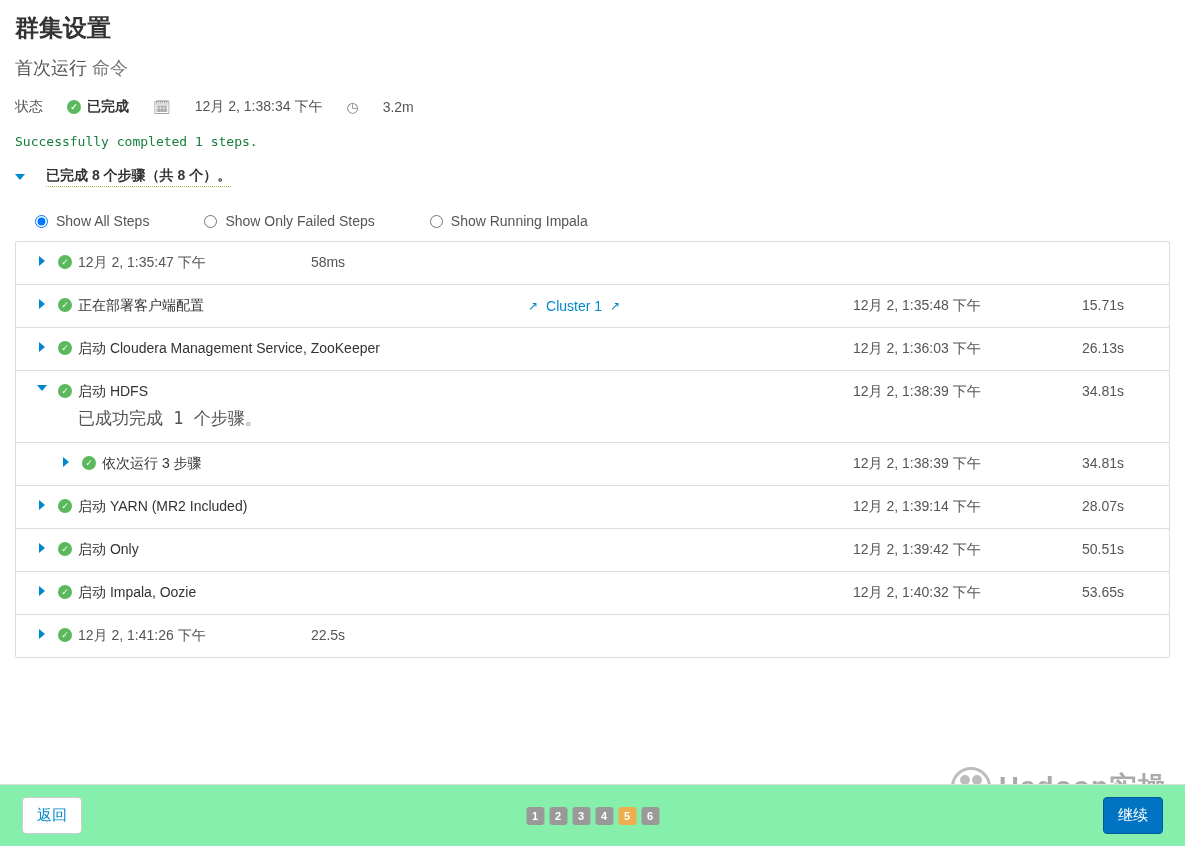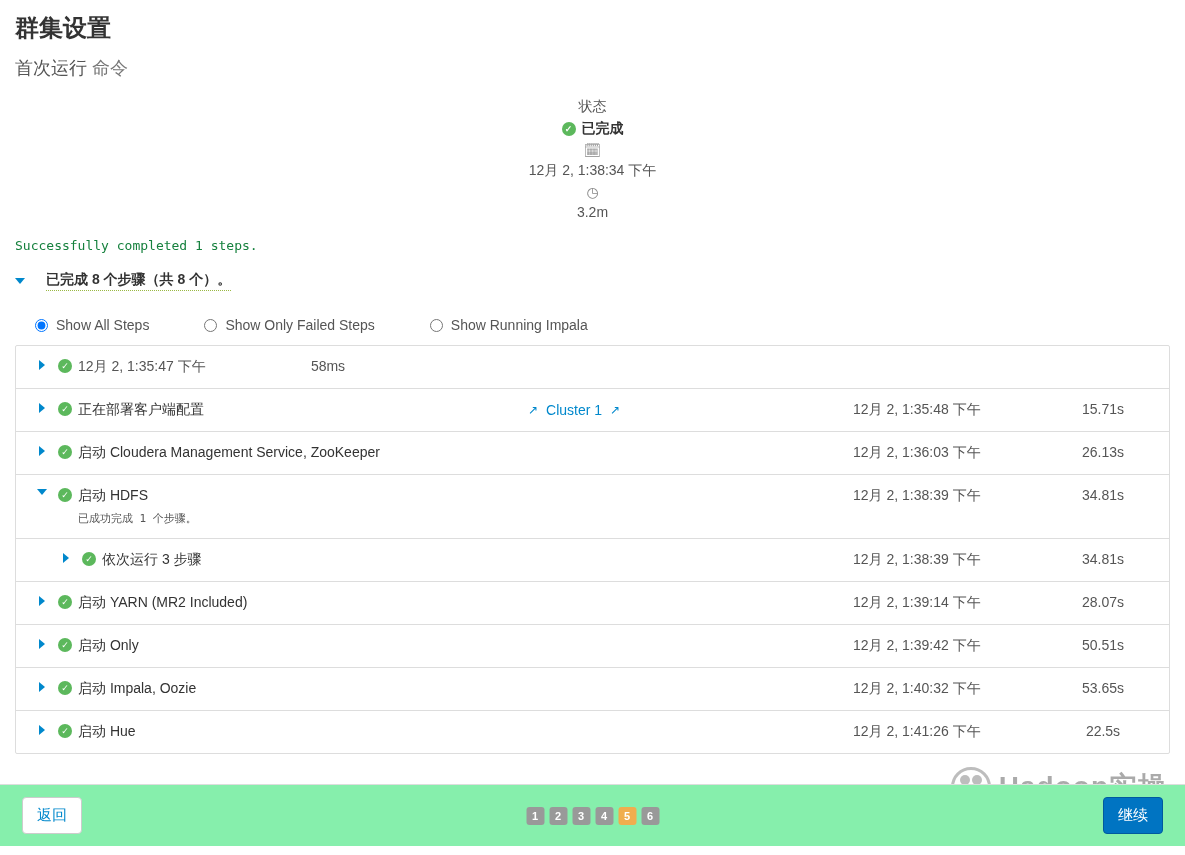--- a/index.html
+++ b/index.html
@@ -1,42 +1,42 @@
 <!DOCTYPE html>
 <html><head>
   <meta charset="utf-8">
   <style>
     * { margin:0; padding:0; box-sizing:border-box; }
     body { font-family:"Helvetica Neue",Helvetica,Arial,sans-serif; font-size:14px; color:#333; background:#fff; width:1185px; height:855px; position:relative; }
     .page { padding:12px 15px 0 15px; }
     h1 { font-size:24px; font-weight:700; color:#333; margin-bottom:12px; }
     h2 { font-size:18px; font-weight:400; color:#555; margin-bottom:18px; }
     h2 .command-type { color:#777; }
-    .status-line { display:flex; align-items:center; gap:4px; font-size:14px; color:#555; margin-bottom:18px;flex-direction:column; }
+    .status-line { display:flex; align-items:center; gap:24px; font-size:14px; color:#555; margin-bottom:18px; }
     .status-line .label { color:#555; }
     .status-line .finished { color:#333; font-weight:700; display:inline-flex; align-items:center; gap:6px; }
     .status-line .sep-icon { color:#888; }
     .check-circle { width:14px; height:14px; border-radius:50%; background:#5cb85c; display:inline-flex; align-items:center; justify-content:center; color:#fff; font-size:9px; flex-shrink:0; }
     .check-circle::before { content:"✓"; }
     .completion-msg { font-family:Menlo,Monaco,Consolas,monospace; font-size:13px; color:#15803d; margin-bottom:18px; }
     .steps-summary { display:inline-flex; align-items:center; gap:21px; cursor:pointer; margin-bottom:18px; }
     .steps-summary .text { font-weight:700; border-bottom:1px dotted #9ab843; padding-bottom:1px; }
     .chevron { display:inline-block; width:0; height:0; }
     .chevron-down { border-left:5px solid transparent; border-right:5px solid transparent; border-top:6px solid #0088cc; }
     .chevron-right { border-top:5px solid transparent; border-bottom:5px solid transparent; border-left:6px solid #0088cc; }
     .filter-row { display:flex; align-items:center; gap:55px; padding:8px 10px 12px 20px; }
     .filter-row label { display:flex; align-items:center; gap:8px; color:#555; cursor:pointer; }
     .filter-row input[type=radio] { margin:0; }
     .steps-table { border:1px solid #ddd; border-radius:2px; }
     .step-row { display:flex; align-items:flex-start; border-top:1px solid #ddd; padding:12px 16px; font-size:14px; }
     .step-row:first-child { border-top:none; }
     .expand-col { width:20px; display:flex; align-items:center; justify-content:center; padding-top:2px; }
     .status-col { width:26px; display:flex; align-items:center; justify-content:center; padding-top:1px; }
     .desc-col { flex:1; color:#333; display:flex; align-items:center; gap:12px; }
-    .desc-col .sub { font-family:Menlo,Monaco,Consolas,monospace; font-size:11px; color:#555; margin-top:6px; }
+    .desc-col .sub { font-family:Menlo,Monaco,Consolas,monospace; font-size:17px; color:#555; margin-top:6px; }
     .link { color:#0088cc; cursor:pointer; display:inline-flex; align-items:center; gap:8px; }
     .ext-before,.ext-after { font-size:12px; }
     .time-col { width:200px; text-align:left; color:#555; }
     .dur-col { width:100px; text-align:center; color:#555; }
     .nested { padding-left:40px; }
     .footer { position:absolute; bottom:9px; left:0; right:0; background:#86efac; border-top:1px solid #ddd; padding:12px 22px; display:flex; align-items:center; }
     .btn { display:inline-block; padding:8px 14px; font-size:15px; border-radius:4px; cursor:pointer; }
     .btn-back { color:#0088cc; background:#fff; border:1px solid #ccc; }
     .btn-continue { color:#fff; background:#0074c2; border:1px solid #005a9e; position:absolute; right:22px; }
     .pagination { position:absolute; left:50%; transform:translateX(-50%); display:flex; gap:5px; }
@@ -202,23 +202,20 @@
         <div class="time-col">12月 2, 1:40:32 下午</div>
         <div class="dur-col">53.65s</div>
       </div>
       <div class="step-row">
         <div class="expand-col">
           <span class="chevron chevron-right"></span>
         </div>
         <div class="status-col">
           <span class="check-circle"></span>
         </div>
-        <div class="desc-col">
-          <div><span>启动 Hue</span></div>
-        </div>
         <div class="time-col">12月 2, 1:41:26 下午</div>
         <div class="dur-col">22.5s</div>
       </div>
     </div>
 </div>
 
 <div class="watermark">
   <span class="watermark-icon"></span>
   <span class="watermark-text">Hadoop实操</span>
 </div>

